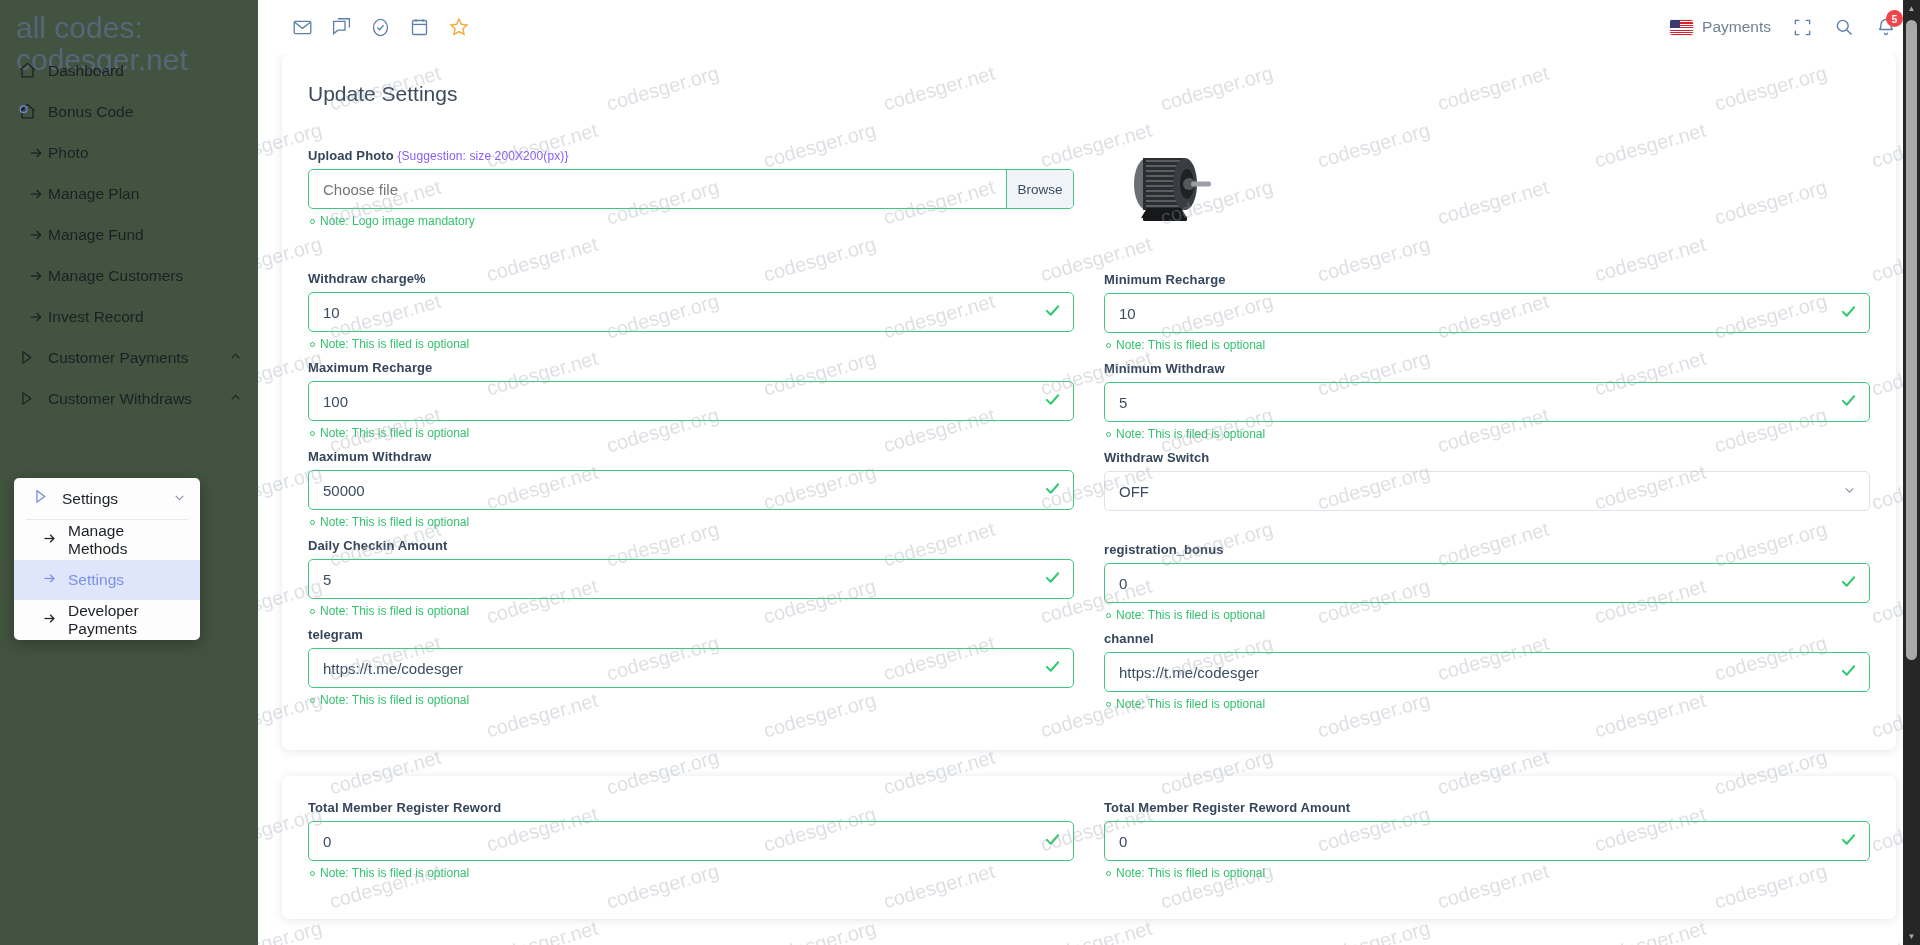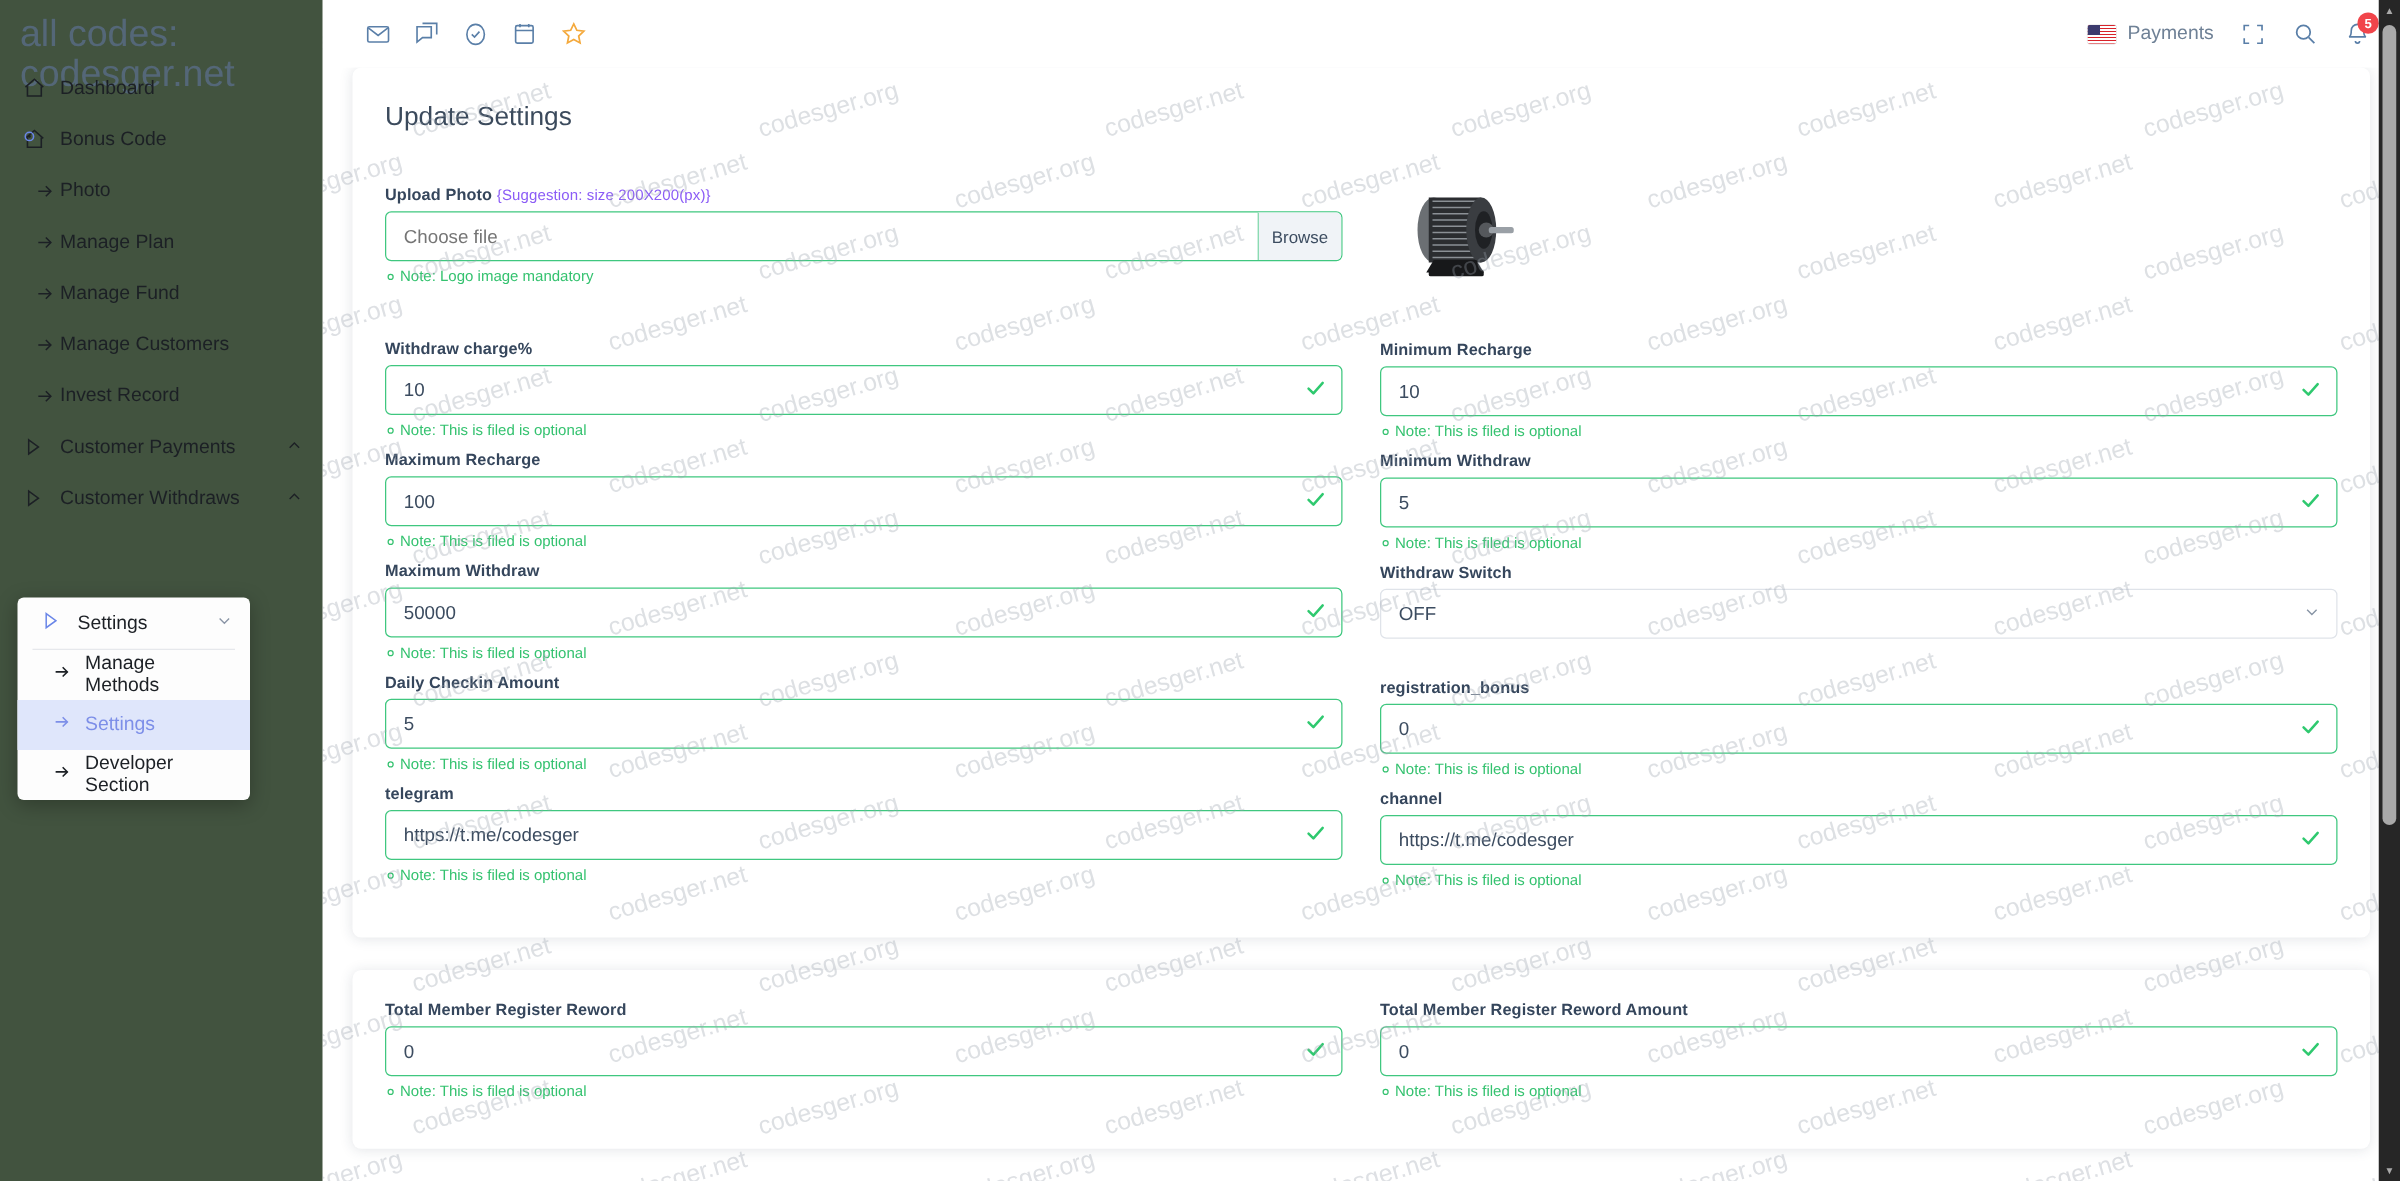--- a/index.html
+++ b/index.html
@@ -367,21 +367,21 @@
         <span>Settings</span>
       </div>
 
       <div class="sub-item">
         <span class="ic">
           <svg width="15" height="15" viewBox="0 0 24 24" fill="none" stroke="currentColor" stroke-width="2">
               <path d="M4 12h15"></path>
               <path d="M13 6l6 6-6 6"></path>
             </svg>
         </span>
-        <span>Developer Section</span>
+        <span>Developer Payments</span>
       </div>
     </div>
   </aside>
 
   <section class="main">
 
     <header class="topbar">
       <div class="topbar-left">
         <span class="tb-icon">
           <svg width="21" height="21" viewBox="0 0 24 24" fill="none" stroke="#5a7fa8" stroke-width="1.5">

